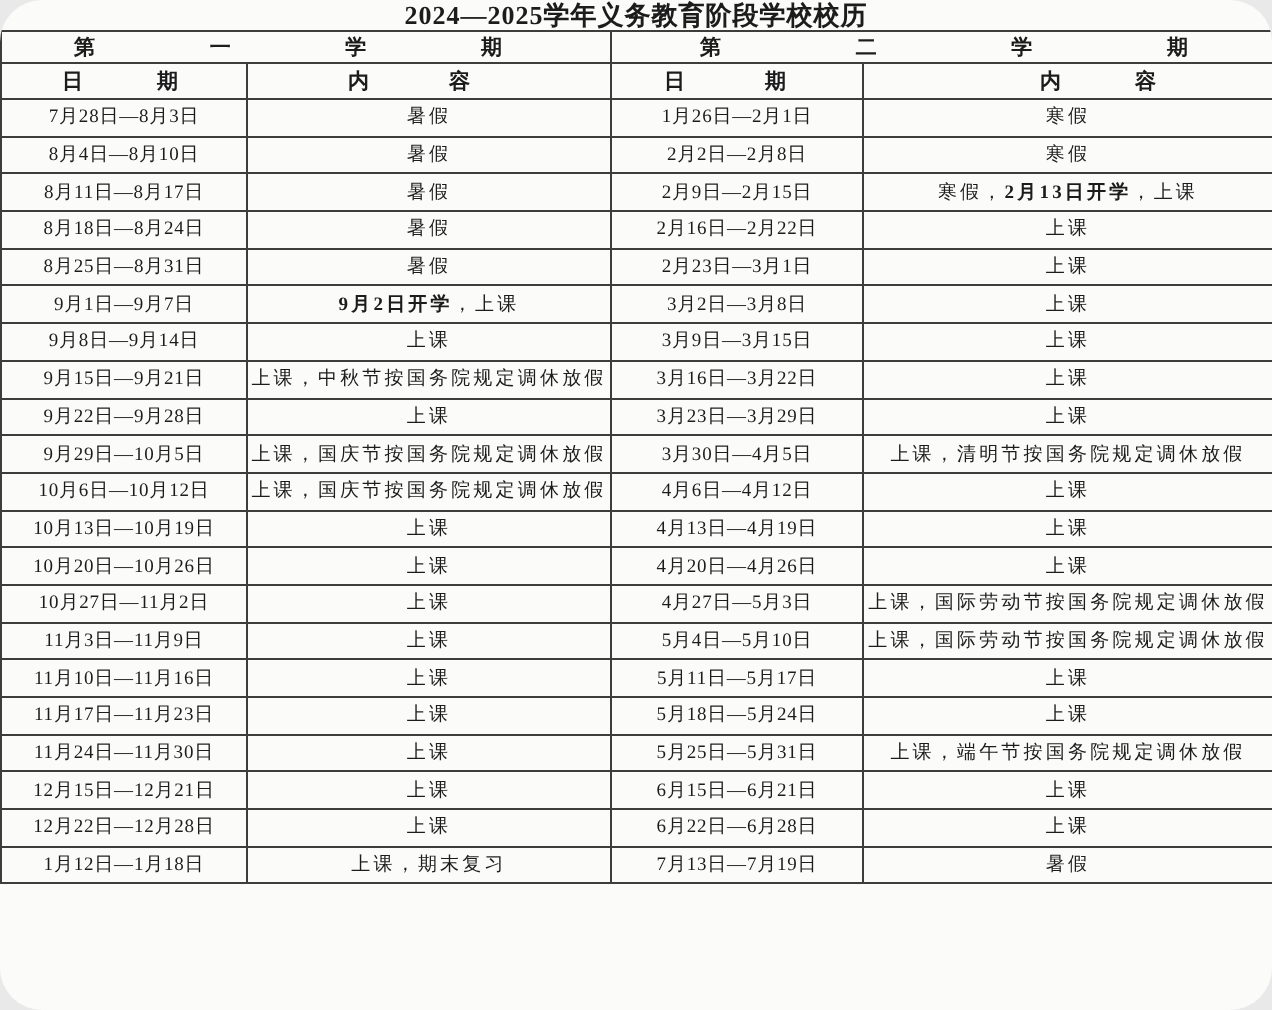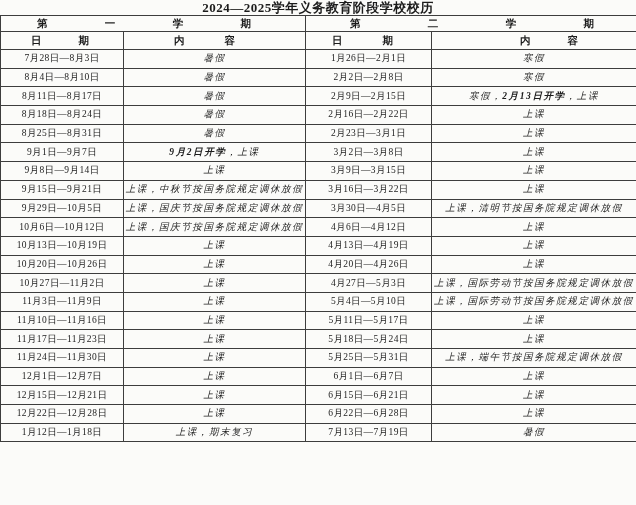--- a/index.html
+++ b/index.html
@@ -1,36 +1,36 @@
 <!DOCTYPE html>
 <html><head>
 <meta charset="utf-8">
 <style>
   html,body{margin:0;padding:0;background:#e9e9e9;}
   .page{
     width:636px;height:505px;background:#fbfbf9;overflow:hidden;
     font-family:"Liberation Serif","DejaVu Serif",serif;color:#1c1c1c;
-    position:relative;box-sizing:border-box;
+    position:relative;box-sizing:border-box;border-radius:21px;
   }
   .title{
     height:15px;line-height:16px;text-align:center;font-weight:bold;
     font-size:13px;letter-spacing:.5px;white-space:nowrap;
   }
   table.cal{
     border-collapse:collapse;table-layout:fixed;width:636px;
   }
   table.cal th,table.cal td{
     border:1px solid #3d3d3d;padding:0;margin:0;overflow:hidden;
     text-align:center;vertical-align:middle;white-space:nowrap;
   }
   tr.sem-row th{height:15px;font-size:10.5px;font-weight:bold;}
   tr.colhead-row td{height:17px;font-size:10.5px;font-weight:bold;}
   tbody.rows td{height:17.7px;font-size:9.5px;}
   td.date-cell{letter-spacing:.4px;}
-  td.content-cell{letter-spacing:1.6px;font-style:italic;}
+  td.content-cell{letter-spacing:1.6px;}
   .b{font-weight:bold;}
   .spread{display:flex;justify-content:space-between;align-items:center;}
   .sem1pad{padding:0 54px 0 36px;}
   .sem2pad{padding:0 42px 0 44px;}
   .dh1pad{padding:0 34px 0 30px;}
   .ch1pad{padding:0 70px 0 50px;}
   .dh2pad{padding:0 38px 0 26px;}
   .ch2pad{padding:0 58px 0 88px;}
 </style>
 </head>
@@ -134,20 +134,26 @@
           <td class="date-cell">3月9日—3月15日</td>
           <td class="content-cell">上课</td>
         </tr>
         <tr>
           <td class="date-cell">9月15日—9月21日</td>
           <td class="content-cell">上课，中秋节按国务院规定调休放假</td>
           <td class="date-cell">3月16日—3月22日</td>
           <td class="content-cell">上课</td>
         </tr>
         <tr>
+          <td class="date-cell">9月22日—9月28日</td>
+          <td class="content-cell">上课</td>
+          <td class="date-cell">3月23日—3月29日</td>
+          <td class="content-cell">上课</td>
+        </tr>
+        <tr>
           <td class="date-cell">9月29日—10月5日</td>
           <td class="content-cell">上课，国庆节按国务院规定调休放假</td>
           <td class="date-cell">3月30日—4月5日</td>
           <td class="content-cell">上课，清明节按国务院规定调休放假</td>
         </tr>
         <tr>
           <td class="date-cell">10月6日—10月12日</td>
           <td class="content-cell">上课，国庆节按国务院规定调休放假</td>
           <td class="date-cell">4月6日—4月12日</td>
           <td class="content-cell">上课</td>
@@ -186,26 +192,20 @@
           <td class="date-cell">11月17日—11月23日</td>
           <td class="content-cell">上课</td>
           <td class="date-cell">5月18日—5月24日</td>
           <td class="content-cell">上课</td>
         </tr>
         <tr>
           <td class="date-cell">11月24日—11月30日</td>
           <td class="content-cell">上课</td>
           <td class="date-cell">5月25日—5月31日</td>
           <td class="content-cell">上课，端午节按国务院规定调休放假</td>
-        </tr>
-        <tr>
-          <td class="date-cell">12月1日—12月7日</td>
-          <td class="content-cell">上课</td>
-          <td class="date-cell">6月1日—6月7日</td>
-          <td class="content-cell">上课</td>
         </tr>
         <tr>
           <td class="date-cell">12月15日—12月21日</td>
           <td class="content-cell">上课</td>
           <td class="date-cell">6月15日—6月21日</td>
           <td class="content-cell">上课</td>
         </tr>
         <tr>
           <td class="date-cell">12月22日—12月28日</td>
           <td class="content-cell">上课</td>

